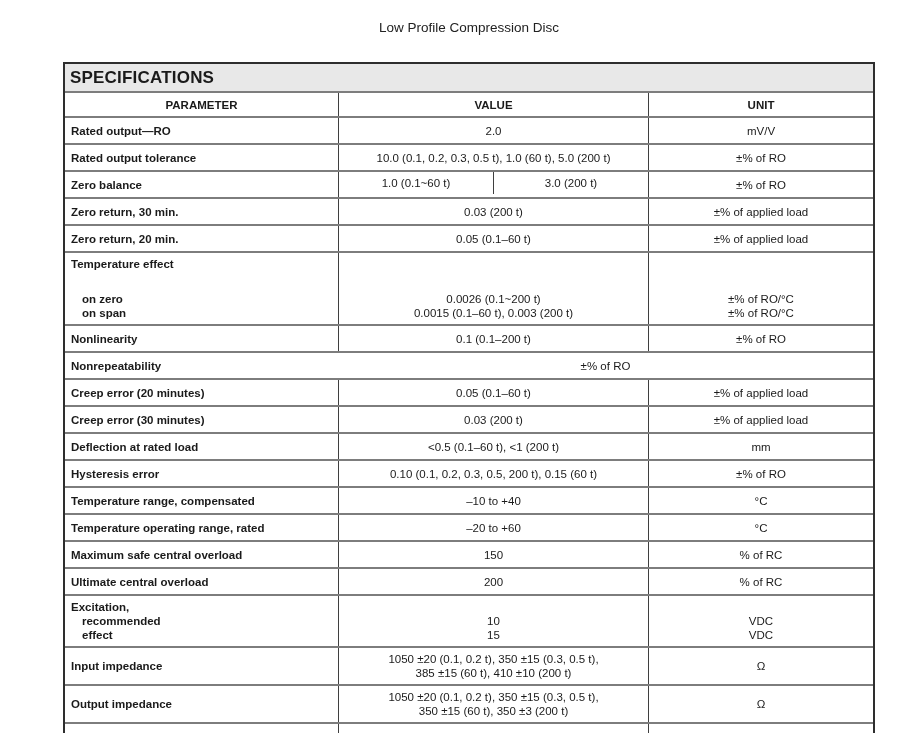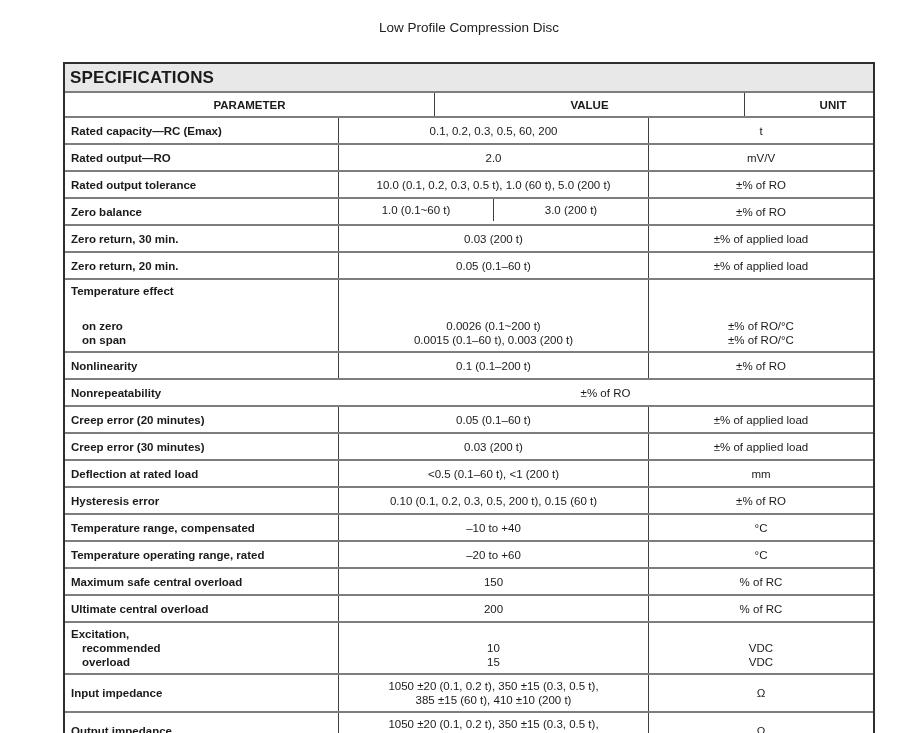--- a/index.html
+++ b/index.html
@@ -10,21 +10,21 @@
     border:2px solid #2e2e2e;box-sizing:border-box;background:#fff;}
   .row{display:flex;border-top:2px solid #7d7d7d;align-items:stretch;}
   .row:first-child{border-top:none;}
   .row.section{background:#e8e8e8;}
   .section-title{font-weight:bold;font-size:17px;padding:4px 5px 3px 5px;letter-spacing:.2px;}
   .cell{box-sizing:border-box;font-size:11.5px;line-height:14px;padding:4px 6px;
     display:flex;align-items:center;justify-content:center;text-align:center;min-height:25px;}
   .cell.param{width:273px;justify-content:flex-start;text-align:left;font-weight:bold;}
   .cell.value{width:311px;border-left:1.5px solid #3f3f3f;border-right:1.5px solid #3f3f3f;}
   .cell.unit{flex:1;}
-  .row.head .cell{font-weight:bold;min-height:23px;padding:3px 6px;margin-left:48px;}
+  .row.head .cell{font-weight:bold;min-height:23px;padding:3px 6px;}
   .row.head .cell.param{justify-content:center;text-align:center;}
   
   .cell.value.split{padding:0;align-items:flex-start;}
   .subcell{flex:1;display:flex;align-items:center;justify-content:center;padding:4px 6px;}
   .subcell.right{border-left:1.5px solid #3f3f3f;}
   
   .cell.param.multi{display:block;padding-top:4px;padding-bottom:4px;}
   .pline{line-height:14px;}
   .pline.sub{padding-left:11px;}
   .pline.gap{margin-top:21px;}
@@ -43,25 +43,20 @@
   <div class="row section">
     <div class="section-title">SPECIFICATIONS</div>
   </div>
 
   <div class="row head">
     <div class="cell param">PARAMETER</div>
     <div class="cell value">VALUE</div>
     <div class="cell unit">UNIT</div>
   </div>
 
-  <div class="row">
-    <div class="cell param">Rated capacity—RC (Emax)</div>
-    <div class="cell value">0.1, 0.2, 0.3, 0.5, 60, 200</div>
-    <div class="cell unit">t</div>
-  </div>
 
   <div class="row">
     <div class="cell param">Rated output—RO</div>
     <div class="cell value">2.0</div>
     <div class="cell unit">mV/V</div>
   </div>
 
   <div class="row">
     <div class="cell param">Rated output tolerance</div>
     <div class="cell value">10.0 (0.1, 0.2, 0.3, 0.5 t), 1.0 (60 t), 5.0 (200 t)</div>
@@ -161,21 +156,21 @@
   <div class="row">
     <div class="cell param">Ultimate central overload</div>
     <div class="cell value">200</div>
     <div class="cell unit">% of RC</div>
   </div>
 
   <div class="row">
     <div class="cell param multi">
       <div class="pline">Excitation,</div>
       <div class="pline sub">recommended</div>
-      <div class="pline sub">overload</div>
+      <div class="pline sub">effect</div>
     </div>
     <div class="cell value bottom">
       <div class="vline">10</div>
       <div class="vline">15</div>
     </div>
     <div class="cell unit bottom">
       <div class="vline">VDC</div>
       <div class="vline">VDC</div>
     </div>
   </div>

